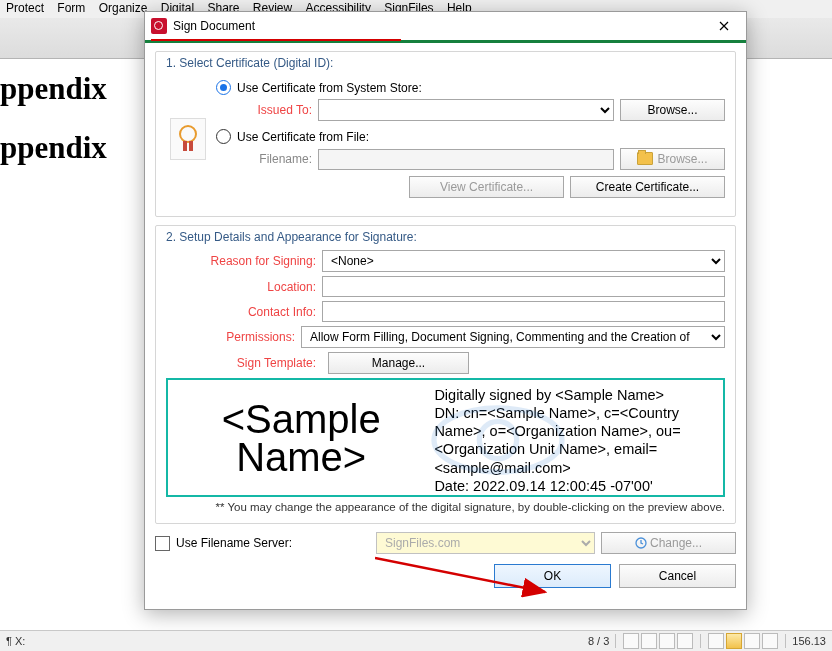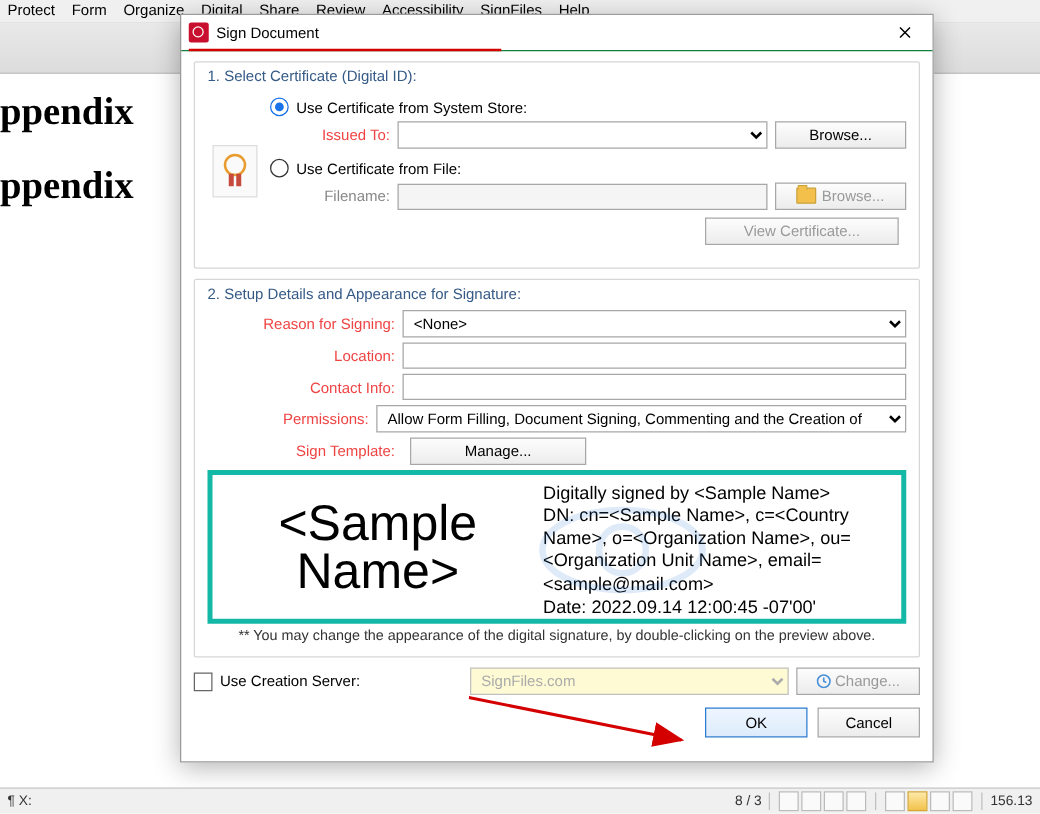--- a/index.html
+++ b/index.html
@@ -8,21 +8,21 @@
 .menubar{position:absolute;left:0;top:0;right:0;height:18px;background:#f0f0f0;border-bottom:1px solid #c8c8c8;padding:0 6px;white-space:nowrap}
 .menubar span{display:inline-block;padding:1px 10px 0 0}
 .menubar span:first-child{padding-left:0}
 
 .ribbon{position:absolute;left:0;top:18px;right:0;height:40px;background:linear-gradient(#e9e9e9,#dcdcdc);border-bottom:1px solid #b4b4b4}
 
 .doc{position:absolute;left:0;top:60px;font-family:"Times New Roman",serif;font-size:31px;font-weight:700;color:#000;line-height:1.9}
 .doc div{padding-left:0}
 
 .dialog{position:absolute;left:144px;top:11px;width:601px;height:597px;background:#fff;border:1px solid #9a9a9a;box-shadow:0 4px 20px rgba(0,0,0,.3)}
-.titlebar{height:28px;display:flex;align-items:center;padding:0 4px 0 6px;border-bottom:1px solid #15803d}
+.titlebar{height:28px;display:flex;align-items:center;padding:0 4px 0 6px;border-bottom:3px solid #15803d}
 .app-icon{width:16px;height:16px;background:#c8102e;border-radius:2px;position:relative;margin-right:6px}
 .app-icon::after{content:"";position:absolute;left:3px;top:3px;width:7px;height:7px;border:1.5px solid #fff;border-radius:50%}
 .title{flex:1;font-size:12px}
 .title-underline{position:absolute;left:6px;top:27px;width:250px;height:2px;background:#d40000}
 .close{width:36px;height:24px;display:flex;align-items:center;justify-content:center;cursor:pointer}
 .close svg{width:10px;height:10px}
 .body{padding:8px 10px 10px 10px}
 
 .group{border:1px solid #d6d6d6;border-radius:2px;margin-bottom:8px;padding:8px 10px 10px 10px}
 .group-title{color:#355a86;margin:-4px 0 6px 0;font-size:12px}
@@ -36,30 +36,30 @@
 select{padding-right:18px;height:22px}
 .btn{height:22px;border:1px solid #a7a7a7;background:linear-gradient(#fdfdfd,#ececec);padding:0 10px;font:inherit;cursor:pointer;box-sizing:border-box;text-align:center}
 .btn.dis{color:#9a9a9a}
 .btn.primary{border-color:#2a7ad0;background:linear-gradient(#eef6ff,#dcebfb)}
 .cert-icon{width:34px;height:40px;border:1px solid #ddd;background:#fafafa;margin:0 10px 0 4px;position:relative;flex:0 0 34px}
 .cert-icon::before{content:"";position:absolute;left:8px;top:6px;width:14px;height:14px;border:2px solid #e89b2e;border-radius:50%}
 .cert-icon::after{content:"";position:absolute;left:12px;top:22px;width:4px;height:10px;background:#c74b3c;box-shadow:6px 0 0 #c74b3c}
 .folder-ico{display:inline-block;width:14px;height:11px;background:#f3c14b;border:1px solid #caa23a;border-radius:1px;margin-right:4px;vertical-align:-2px;position:relative}
 .folder-ico::before{content:"";position:absolute;left:0;top:-3px;width:6px;height:3px;background:#f3c14b;border:1px solid #caa23a;border-bottom:none;border-radius:1px 1px 0 0}
 
-.preview{border:4px solid #14b8a6;height:115px;margin-top:4px;display:flex;position:relative;overflow:hidden}
+.preview{border:2px solid #14b8a6;height:115px;margin-top:4px;display:flex;position:relative;overflow:hidden}
 .preview-left{flex:0 0 48%;display:flex;align-items:center;justify-content:center;font-family:Arial,sans-serif;font-size:40px;line-height:.95;text-align:center;font-weight:400}
 .preview-right{flex:1;padding:6px 6px 6px 0;font-family:Liberation Sans, sans-serif;font-size:14.5px;line-height:1.25}
 .eye{position:absolute;left:46%;top:20px;width:150px;height:80px;opacity:.15}
-.note{text-align:center;font-size:11.5px;color:#333;margin-top:4px}
+.note{text-align:right;font-size:11.5px;color:#333;margin-top:4px}
 
 .checkbox{width:13px;height:13px;border:1px solid #666;background:#fff;margin-right:6px}
 .ts-row{display:flex;align-items:center;margin:8px 0}
 .footer{display:flex;justify-content:flex-end;gap:8px;margin-top:10px}
-.footer .btn{width:82px;height:24px}
+.footer .btn{width:117px;height:24px}
 
 .arrow{position:absolute;pointer-events:none}
 
 .status{position:absolute;left:0;bottom:0;right:0;height:20px;background:#f0f0f0;border-top:1px solid #c8c8c8;display:flex;align-items:center;font-size:11px;color:#333;padding:0 6px}
 .status .sep{width:1px;height:14px;background:#c0c0c0;margin:0 6px}
 .status .grow{flex:1}
 .mini{width:14px;height:14px;border:1px solid #bbb;margin:0 1px;background:#fafafa;display:inline-block}
 .mini.on{background:linear-gradient(#fde9a8,#f2c24b);border-color:#d6a634}
 </style>
 </head>
@@ -118,20 +118,21 @@
           </div>
           <div class="row">
             <span class="lbl lbl-dis" style="width:96px">Filename:</span>
             <input type="text" disabled="" style="flex: 1 1 0%; background: rgb(245, 245, 245);">
             <span style="width:6px"></span>
             <button class="btn dis" style="width:105px"><span class="folder-ico"></span><span>Browse...</span></button>
           </div>
           <div class="row" style="justify-content:flex-end;margin-top:6px">
             <button class="btn dis" style="width:155px">View Certificate...</button>
             <span style="width:6px"></span>
+            <button class="btn" style="width:155px">Create Certificate...</button>
           </div>
         </div>
       </div>
     </div>
 
     <div class="group">
       <div class="group-title">2. Setup Details and Appearance for Signature:</div>
 
       <div class="row">
         <span class="lbl">Reason for Signing:</span>
@@ -167,26 +168,26 @@
         <div class="preview-left">&lt;Sample Name&gt;</div>
         <div class="preview-right" style="white-space:pre-line">Digitally signed by &lt;Sample Name&gt;
 DN: cn=&lt;Sample Name&gt;, c=&lt;Country Name&gt;, o=&lt;Organization Name&gt;, ou=&lt;Organization Unit Name&gt;, email=&lt;sample@mail.com&gt;
 Date: 2022.09.14 12:00:45 -07'00'</div>
       </div>
       <div class="note">** You may change the appearance of the digital signature, by double-clicking on the preview above.</div>
     </div>
 
     <div class="ts-row">
       <span class="checkbox"></span>
-      <span style="flex:0 0 200px">Use Creation Server:</span>
+      <span style="flex:0 0 200px">Use Filename Server:</span>
       <select disabled="" style="flex:1;color:#888;background:#fef9c3">
         <option>SignFiles.com</option>
       </select>
       <span style="width:6px"></span>
-      <button class="btn dis" style="width:99px">
+      <button class="btn dis" style="width:135px">
         <svg width="12" height="12" viewBox="0 0 12 12" style="vertical-align:-2px;margin-right:3px">
             <circle cx="6" cy="6" r="5" fill="none" stroke="#4a90d9" stroke-width="1.3"></circle>
             <path d="M6 3v3l2 1" stroke="#4a90d9" stroke-width="1.3" fill="none"></path>
           </svg><span>Change...</span>
       </button>
     </div>
 
     <div class="footer">
       <button class="btn primary">OK</button>
       <button class="btn">Cancel</button>

